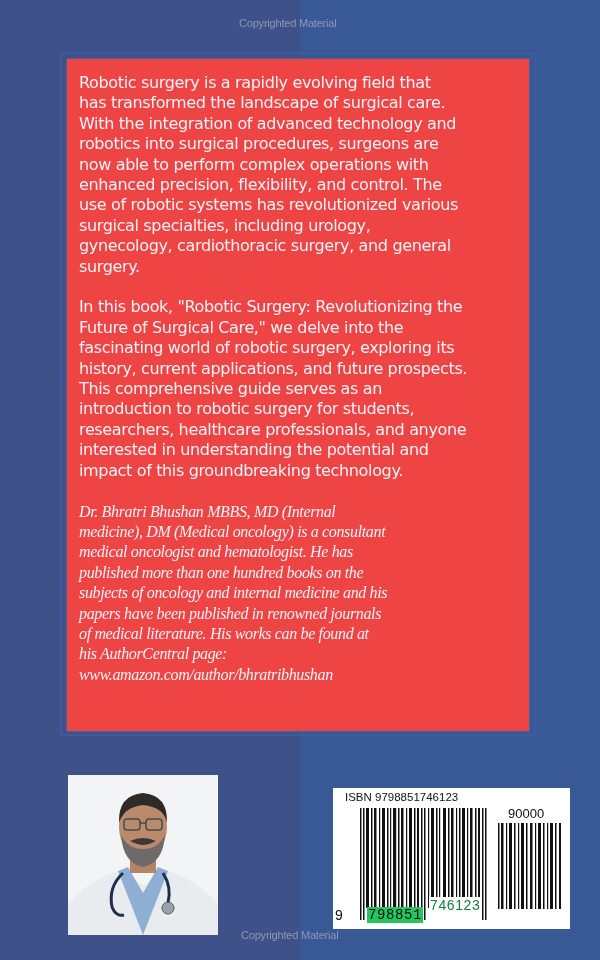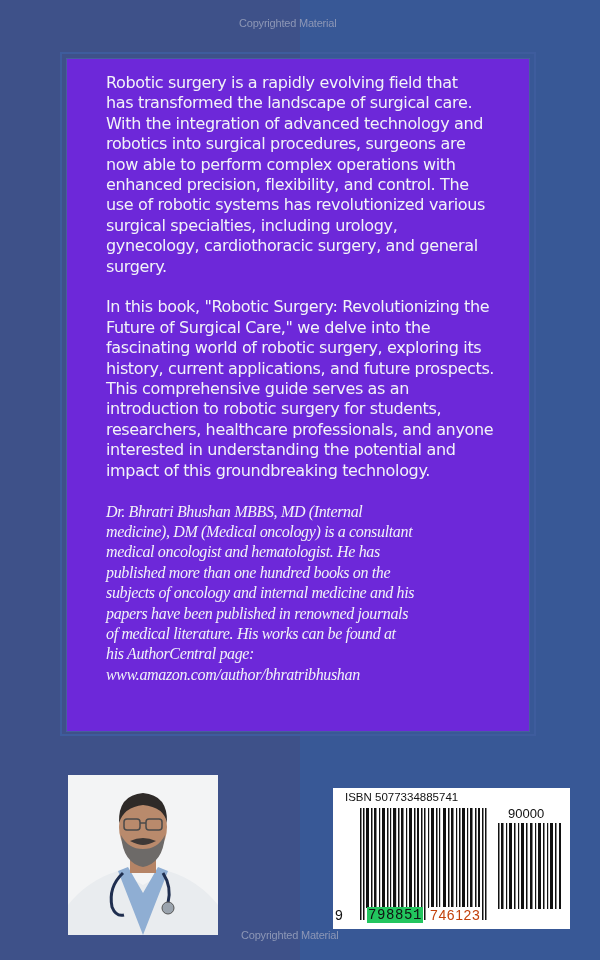--- a/index.html
+++ b/index.html
@@ -30,23 +30,23 @@
   .wm-bottom { left: 241px; top: 929px; }
 
   .panel-outer {
     position: absolute;
     left: 60px; top: 52px; width: 476px; height: 684px;
     border: 2px solid #3e5c9d;
   }
   .panel {
     position: absolute;
     left: 66px; top: 58px; width: 464px; height: 674px;
-    background: #6d28d9;
+    background: #ef4444;
     border: 1px solid #46609c;
-    padding: 14px 16px 0 39px;
+    padding: 14px 16px 0 12px;
   }
   .panel p {
     color: #f2f3f8;
     font-family: "DejaVu Sans", sans-serif;
     font-size: 16px;
     line-height: 20.4px;
     letter-spacing: -0.35px;
     margin-bottom: 20.4px;
     white-space: pre-line;
   }
@@ -81,22 +81,22 @@
   .digit-first {
     position: absolute; left: 2px; top: 119px;
     font-family: "Liberation Sans", sans-serif; font-size: 14px; color: #111;
   }
   .digits-left {
     position: absolute; left: 34px; top: 119px;
     font-family: Liberation Mono, monospace; font-size: 14px; color: #111;
     background: #22c55e; padding: 0 1px; letter-spacing: 0.6px;
   }
   .digits-right {
-    position: absolute; left: 86px; top: 119px;
-    font-family: "Liberation Sans", sans-serif; font-size: 14px; color: #c2410c;
+    position: absolute; left: 86px; top: 109px;
+    font-family: "Liberation Sans", sans-serif; font-size: 14px; color: #15803d;
     background: #fff; padding: 0 1px; letter-spacing: 0.6px;
   }
 </style>
 </head>
 <body>
 
 <div class="bg-left"></div>
 <div class="bg-right"></div>
 
 <div class="watermark wm-top">Copyrighted Material</div>
@@ -153,21 +153,21 @@
     <rect x="78" y="44" width="16" height="11" rx="3" fill="none" stroke="#4a4a4a" stroke-width="1.5"></rect>
     <line x1="72" y1="48" x2="78" y2="48" stroke="#4a4a4a" stroke-width="1.5"></line>
 
     <path d="M55 98 Q40 112 44 132 Q48 142 56 140" fill="none" stroke="#1f2e4f" stroke-width="3"></path>
     <path d="M95 98 Q104 112 100 128" fill="none" stroke="#1f2e4f" stroke-width="3"></path>
     <circle cx="100" cy="133" r="6" fill="#9aa3ad" stroke="#555" stroke-width="1"></circle>
   </svg>
 </div>
 
 <div class="barcode-box">
-  <div class="isbn-label">ISBN 5077334885741</div>
+  <div class="isbn-label">ISBN 9798851746123</div>
   <svg class="bars-main" width="128" height="112">
     <g fill="#111">
       <rect x="0" y="0" width="1.5" height="112"></rect>
         <rect x="3" y="0" width="1.5" height="112"></rect>
       <rect x="6" y="0" width="3" height="100"></rect>
         <rect x="11" y="0" width="1.5" height="100"></rect>
       <rect x="14" y="0" width="2.5" height="100"></rect>
         <rect x="19" y="0" width="1.2" height="100"></rect>
       <rect x="22" y="0" width="3" height="100"></rect>
         <rect x="27" y="0" width="1.5" height="100"></rect>

